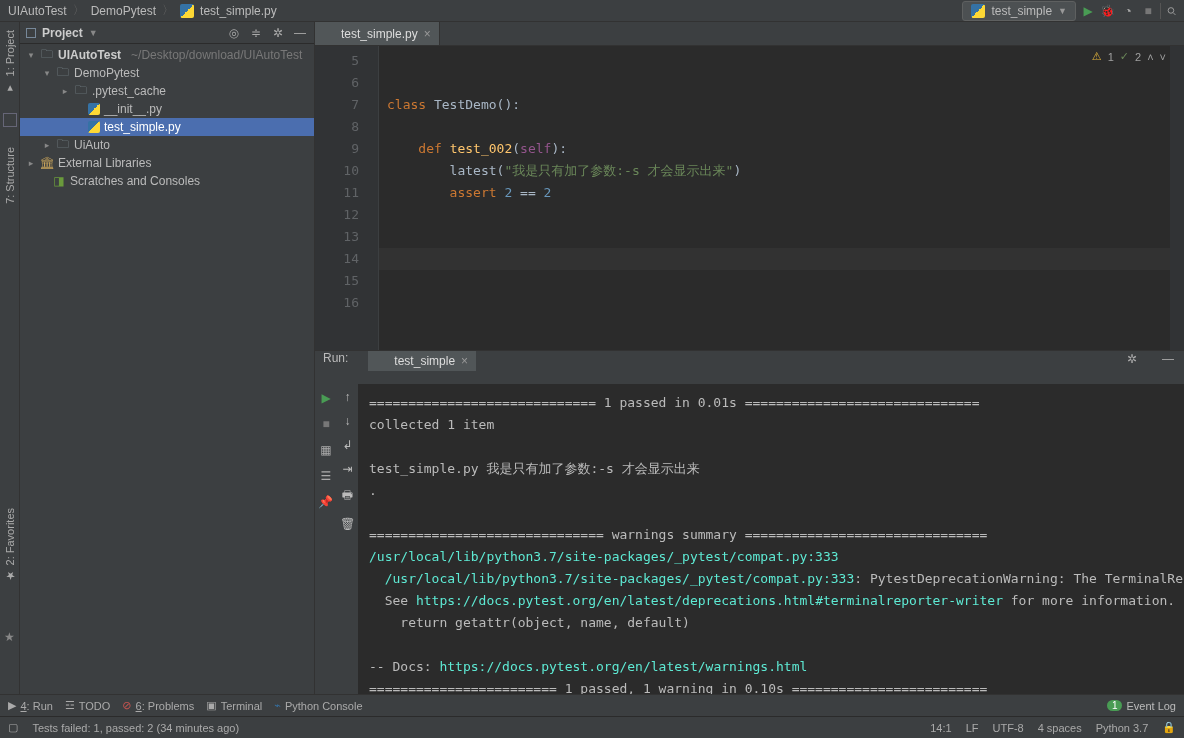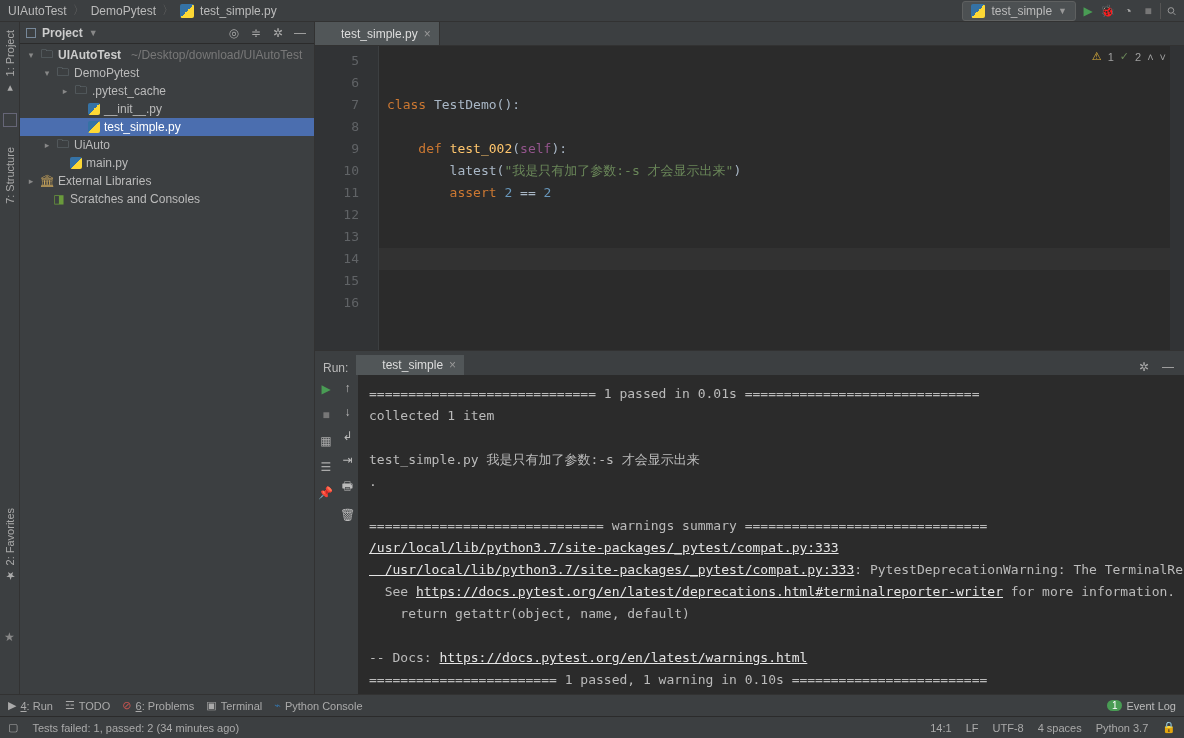--- a/index.html
+++ b/index.html
@@ -46,28 +46,28 @@
 .kw{color:#cc7832}
 .fn{color:#ffc66d}
 .self{color:#94558d}
 .str{color:#6a8759}
 .num{color:#6897bb}
 .right-marks{width:14px;background:#313335;position:absolute;right:0;top:0;bottom:0}
 .inspections{position:absolute;top:4px;right:18px;display:flex;gap:6px;color:#a0a0a0;font-size:11px;align-items:center}
 .inspections .warn{color:#e2b33b}
 .inspections .typo{color:#6a8759}
 .run-panel{height:344px;border-top:1px solid #323232;display:flex;flex-direction:column;background:#2b2b2b}
-.run-header{height:24px;background:#3c3f41;display:flex;align-items:flex-end;padding:0 8px;gap:8px}
+.run-header{height:33px;background:#3c3f41;display:flex;align-items:flex-start;padding:0 8px;gap:20px}
 .run-tab{display:flex;align-items:center;gap:6px;padding:2px 8px;background:#515658;color:#ddd;height:20px}
 .run-body{flex:1;display:flex;min-height:0}
 .run-toolbar{width:22px;background:#3c3f41;display:flex;flex-direction:column;align-items:center;padding-top:6px;gap:10px}
 .run-toolbar .ti{width:16px;height:16px;display:flex;align-items:center;justify-content:center;cursor:pointer;color:#aaa}
 .run-sec{width:22px;background:#3c3f41;display:flex;flex-direction:column;align-items:center;padding-top:6px;gap:10px;border-right:1px solid #2b2b2b}
 .console{flex:1;padding:8px 10px;font-family:Menlo,Consolas,monospace;font-size:13px;line-height:22px;color:#bbb;overflow:auto;white-space:pre}
-.console a{color:#e5e5e5;text-decoration:underline;cursor:pointer}
+.console a{color:#5eead4;cursor:pointer}
 .bottom-bar{height:22px;background:#3c3f41;border-top:1px solid #323232;display:flex;align-items:center;padding:0 8px;gap:12px;font-size:11px}
 .bottom-bar .btab{display:flex;align-items:center;gap:4px;cursor:pointer;color:#aaa}
 .bottom-bar .underline{text-decoration:underline}
 .bottom-bar .event-log{margin-left:auto;display:flex;align-items:center;gap:4px}
 .bottom-bar .badge{background:#499c54;color:#fff;border-radius:8px;padding:0 5px;font-size:10px}
 .status-bar{height:22px;background:#3c3f41;border-top:1px solid #2b2b2b;display:flex;align-items:center;padding:0 8px;gap:14px;font-size:11px;color:#aaa}
 .status-bar .spacer{flex:1}
 .status-bar .lock{color:#888}
 </style>
 </head>
@@ -155,25 +155,20 @@
         </div>
       <div class="tree-node selected" style="padding-left:54px">
           <span class="arrow"></span>
           <span class="pyfile"></span>
           <span>test_simple.py</span>
         </div>
       <div class="tree-node" style="padding-left:22px">
           <span class="arrow">▸</span>
           <span class="icon folder">🗀</span>
           <span>UiAuto</span>
-        </div>
-      <div class="tree-node" style="padding-left:36px">
-          <span class="arrow"></span>
-          <span class="pyfile"></span>
-          <span>main.py</span>
         </div>
       <div class="tree-node" style="padding-left:6px">
           <span class="arrow">▸</span>
           <span class="icon" style="color:#c7a35b">🏛</span>
           <span>External Libraries</span>
         </div>
       <div class="tree-node" style="padding-left:18px">
           <span class="arrow"></span>
           <span class="icon" style="color:#6a9a3c">◨</span>
           <span>Scratches and Consoles</span>

